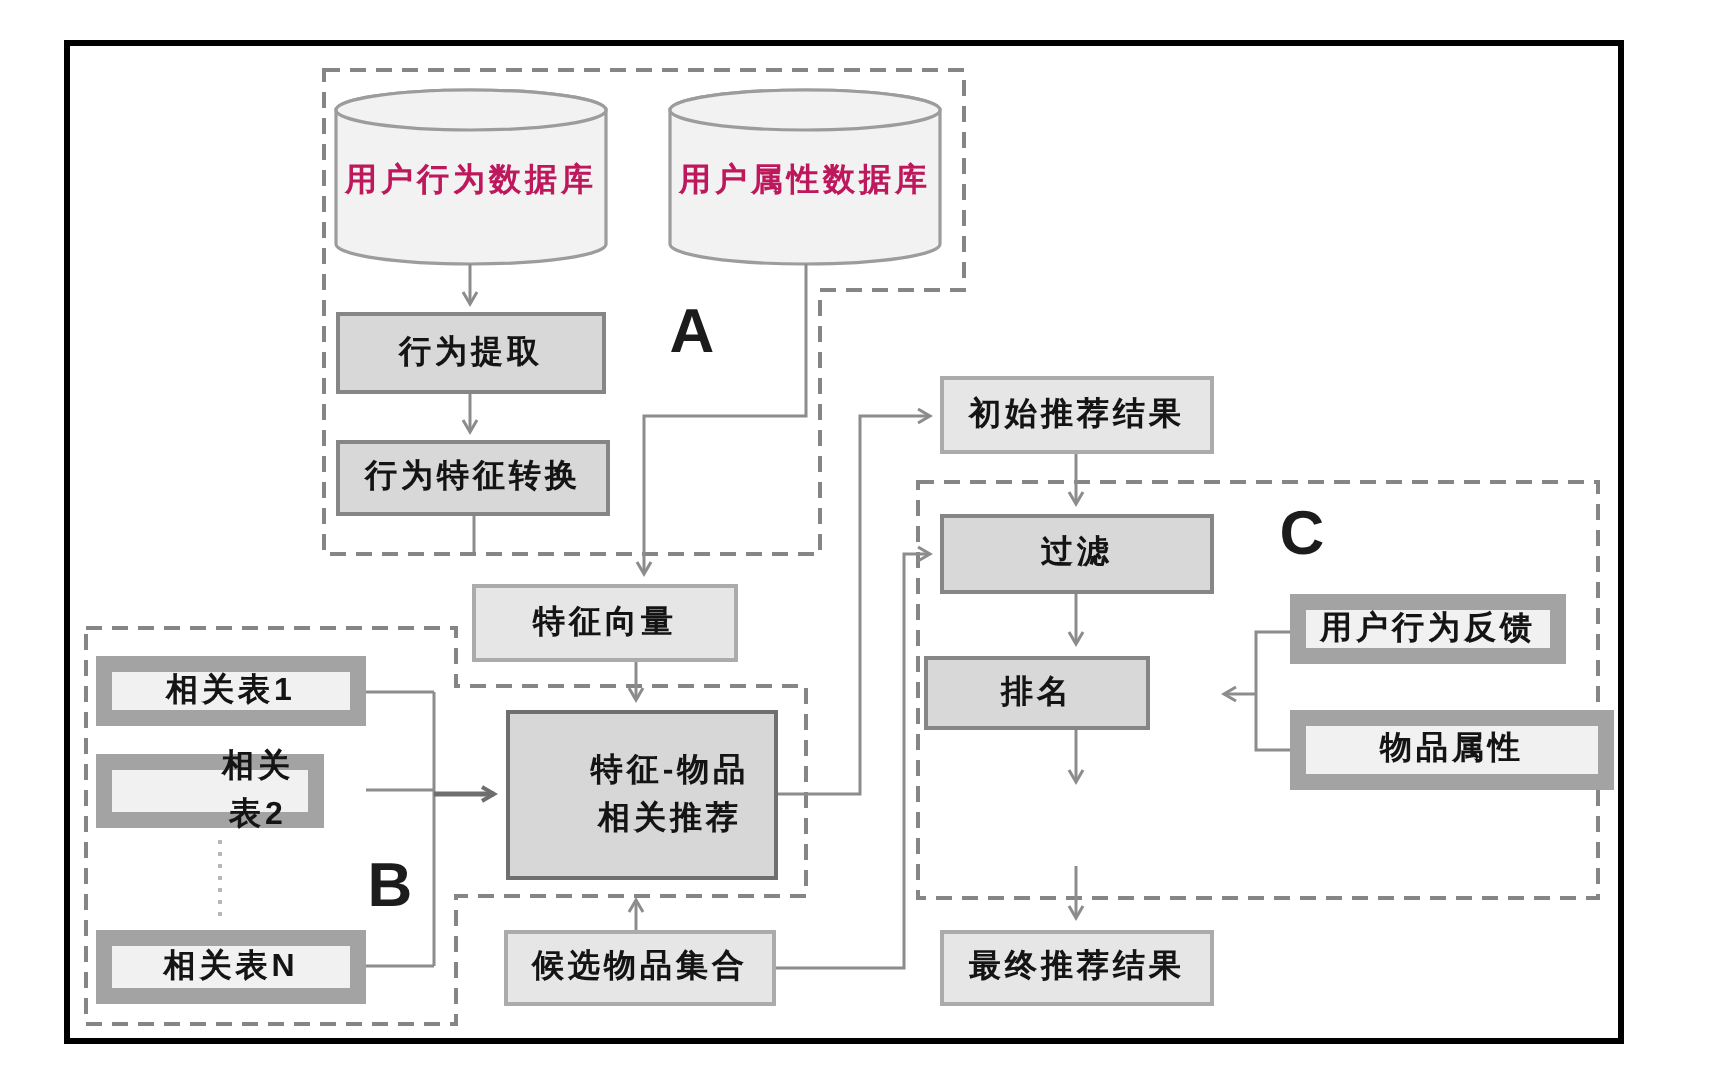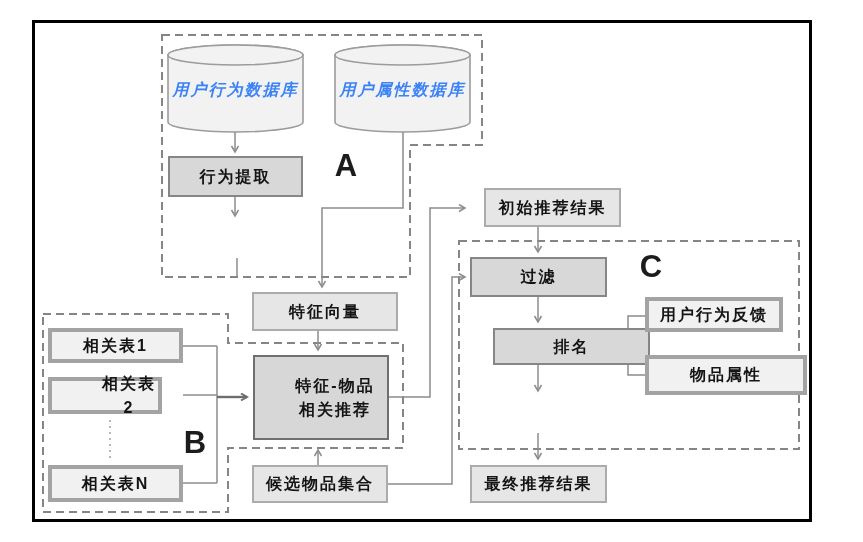--- a/index.html
+++ b/index.html
@@ -7,23 +7,23 @@
          font-family:"Liberation Sans",sans-serif;overflow:hidden;}
   .frame{position:absolute;left:32px;top:20px;width:780px;height:502px;
          border:3px solid #000;box-sizing:border-box;}
   .wires{position:absolute;left:0;top:0;}
   .node{position:absolute;display:flex;flex-direction:column;align-items:center;justify-content:center;
         box-sizing:border-box;text-align:center;color:#141414;font-weight:700;
         letter-spacing:2px;font-size:16px;line-height:1.45;}
   .dark{background:#d8d8d8;border:2px solid #868686;}
   .strong{background:#d7d7d7;border:2px solid #6f6f6f;}
   .mid{background:#e6e6e6;border:2px solid #ababab;}
-  .light{background:#f1f1f1;border:4px solid #a3a3a3;}
+  .light{background:#f1f1f1;border:8px solid #a3a3a3;}
   .dbtext{position:absolute;display:flex;align-items:center;justify-content:center;
-        text-align:center;color:#3b82f6;font-weight:700;letter-spacing:2px;font-size:16px;font-style:italic;}
+        text-align:center;color:#be185d;font-weight:700;letter-spacing:2px;font-size:16px;}
   .glabel{position:absolute;display:flex;align-items:center;justify-content:center;
         font-weight:800;font-size:31px;color:#1c1c1c;letter-spacing:0;}
 </style>
 </head>
 <body>
 
 <div class="stage">
 
   <div class="frame"></div>
 
@@ -75,34 +75,35 @@
   </svg>
 
   <div class="dbtext" style="left:168px;top:72px;width:135px;height:36px;">用户行为数据库</div>
   <div class="dbtext" style="left:335px;top:72px;width:135px;height:36px;">用户属性数据库</div>
 
   <div class="glabel" style="left:326px;top:147px;width:40px;height:38px;">A</div>
   <div class="glabel" style="left:175px;top:424px;width:40px;height:38px;">B</div>
   <div class="glabel" style="left:631px;top:248px;width:40px;height:38px;">C</div>
 
   <div class="node dark" style="left:168px;top:156px;width:135px;height:41px;">行为提取</div>
-  <div class="node mid" style="left:252px;top:292px;width:146px;height:39px;">特征向量</div>
+  <div class="node dark" style="left:168px;top:220px;width:137px;height:38px;">行为特征转换</div>
+  <div class="node mid" style="left:236px;top:292px;width:133px;height:39px;">特征向量</div>
 
   <div class="node light" style="left:48px;top:328px;width:135px;height:35px;">相关表1</div>
   <div class="node light" style="left:48px;top:377px;width:114px;height:37px;padding-left:48px;">相关表2</div>
   <div class="node light" style="left:48px;top:465px;width:135px;height:37px;">相关表N</div>
 
   <div class="node strong" style="left:253px;top:355px;width:136px;height:85px;padding-left:28px;">
     <span>特征-物品</span>
     <span>相关推荐</span>
   </div>
 
   <div class="node mid" style="left:252px;top:465px;width:136px;height:38px;">候选物品集合</div>
 
-  <div class="node mid" style="left:484px;top:188px;width:137px;height:39px;">初始推荐结果</div>
+  <div class="node mid" style="left:470px;top:188px;width:137px;height:39px;">初始推荐结果</div>
   <div class="node dark" style="left:470px;top:257px;width:137px;height:40px;">过滤</div>
-  <div class="node dark" style="left:493px;top:328px;width:157px;height:37px;">排名</div>
+  <div class="node dark" style="left:462px;top:328px;width:113px;height:37px;">排名</div>
   <div class="node mid" style="left:470px;top:465px;width:137px;height:38px;">最终推荐结果</div>
 
   <div class="node light" style="left:645px;top:297px;width:138px;height:35px;">用户行为反馈</div>
   <div class="node light" style="left:645px;top:355px;width:162px;height:40px;">物品属性</div>
 
 </div>
 
 </body></html>

